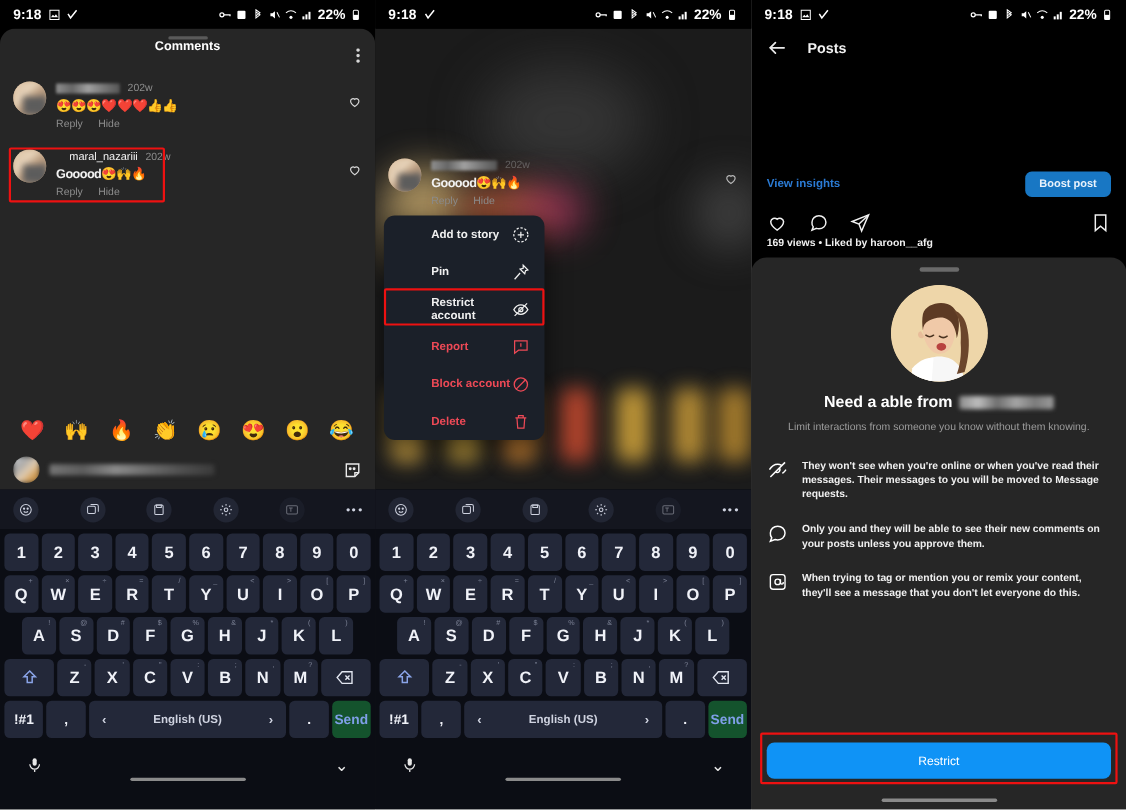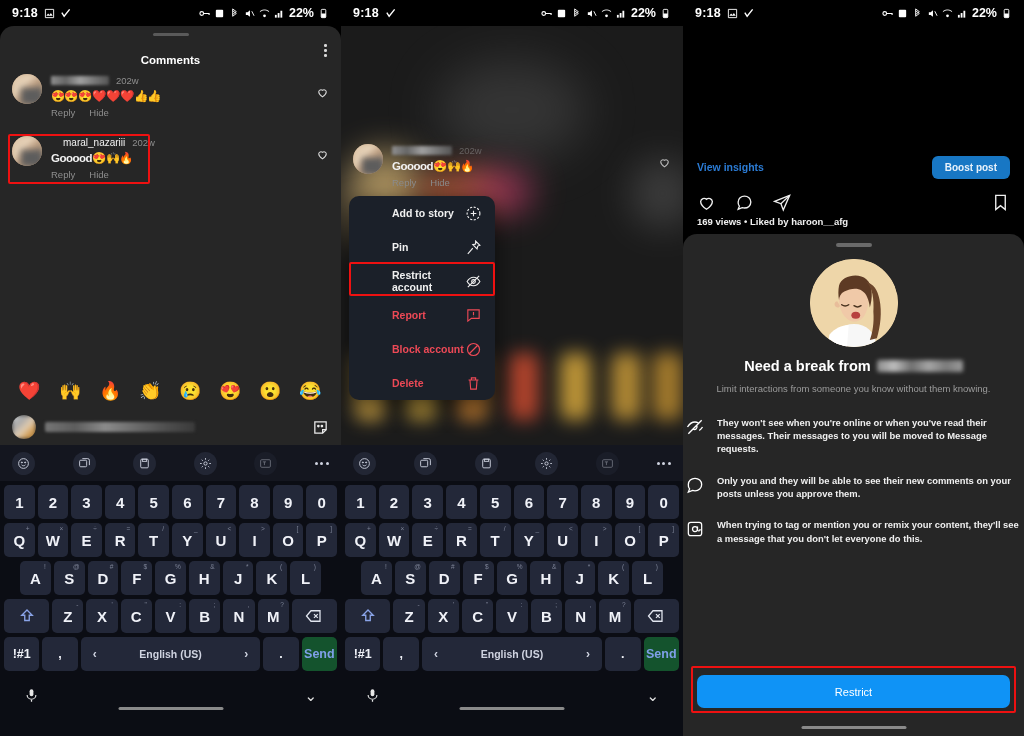--- a/index.html
+++ b/index.html
@@ -26,21 +26,21 @@
   .sb-ico { width: 11px; height: 11px; display: inline-block; color: #fff; }
   .sb-ico svg { display: block; width: 100%; height: 100%; fill: #fff; }
   .sb-batt { font-size: 12.5px; font-weight: bold; }
 
   
   .sheet {
     position: absolute; left: 0; right: 0; top: 26px; bottom: 0;
     background: #262626; border-radius: 14px 14px 0 0;
   }
   .grabber { width: 36px; height: 3px; background: #5a5a5a; border-radius: 2px; margin: 7px auto 0; }
-  .sheet-head { position: relative; height: 30px; display: flex; align-items: flex-end; justify-content: center; }
+  .sheet-head { position: relative; height: 30px; display: flex; align-items: flex-start; justify-content: center; }
   .sheet-title { color: #fff; font-size: 11.5px; font-weight: bold; }
   .kebab { position: absolute; right: 14px; top: 8px; display: flex; flex-direction: column; gap: 2.5px; align-items: center; }
   .kebab i { width: 2.6px; height: 2.6px; background: #d8d8d8; border-radius: 50%; display: block; }
 
   .comment { display: flex; padding: 8px 12px 4px 12px; position: relative; }
   .avatar { width: 30px; height: 30px; border-radius: 50%; flex: 0 0 30px; overflow: hidden; position: relative; background: #c9ab8b; }
   .avatar .blurA { position: absolute; inset: 0; background:
       linear-gradient(135deg,#d9bfa2 0%,#e6d2b8 35%,#bfa184 55%,#8c7a6b 80%,#6e6157 100%);
       filter: blur(2px); }
   .avatar .blurB { position: absolute; left: 30%; top: 48%; width: 70%; height: 52%; background: #5c5c5c; filter: blur(3px); }
@@ -141,21 +141,21 @@
 
   .bsheet {
     position: absolute; left: 0; right: 0; top: 234px; bottom: 0;
     background: #262626; border-radius: 14px 14px 0 0; overflow: hidden;
   }
   .bs-grab { width: 36px; height: 3.5px; background: #6a6a6a; border-radius: 2px; margin: 9px auto 0; }
   .illus { width: 88px; height: 88px; border-radius: 50%; margin: 12px auto 0; position: relative; overflow: hidden; background: #edd3a5; }
   .bs-title { text-align: center; color: #fff; font-size: 14.5px; font-weight: bold; margin-top: 11px; display: flex; align-items: center; justify-content: center; gap: 6px; }
   .bs-title .blur-name { width: 86px; height: 12px; border-radius: 2px; background: linear-gradient(90deg,#8d8d8d,#bdbdbd,#6f6f6f,#a5a5a5,#7b7b7b,#9a9a9a); filter: blur(2px); display: inline-block; }
   .bs-sub { text-align: center; color: #9c9c9c; font-size: 9.5px; margin-top: 9px; padding: 0 14px; }
-  .bs-list { margin-top: 22px; padding: 0 2px; display: flex; flex-direction: column; gap: 18px; }
+  .bs-list { margin-top: 22px; padding: 0 14px; display: flex; flex-direction: column; gap: 18px; }
   .bs-item { display: flex; gap: 12px; align-items: flex-start; }
   .bs-ico { flex: 0 0 20px; width: 20px; height: 20px; color: #fff; margin-top: 1px; }
   .bs-ico svg { width: 20px; height: 20px; display: block; }
   .bs-txt { color: #f0f0f0; font-size: 9.4px; font-weight: bold; line-height: 1.42; }
   .restrict-btn {
     position: absolute; left: 14px; right: 14px; bottom: 28px; height: 33px;
     background: #0f93f6; color: #fff; font-size: 11px; font-weight: normal;
     border-radius: 7px; display: flex; align-items: center; justify-content: center;
   }
   .p3-home { position: absolute; left: 50%; transform: translateX(-50%); bottom: 7px; width: 105px; height: 3.5px; background: #8a8a8a; border-radius: 2px; }
@@ -924,20 +924,28 @@
         <span class="sb-batt">22%</span>
         <span class="sb-ico">
             <svg viewBox="0 0 24 24">
               <rect x="7" y="3" width="10" height="18" rx="2" fill="none" stroke="#fff" stroke-width="2"></rect>
               <rect x="7" y="12" width="10" height="9"></rect>
             </svg>
           </span>
       </span>
     </div>
 
+    <div class="p3-head">
+      <span class="p3-back">
+          <svg viewBox="0 0 24 24" stroke-width="2" stroke-linecap="round">
+            <path d="M20 12H4M10 6l-6 6 6 6"></path>
+          </svg>
+        </span>
+      <span class="p3-title">Posts</span>
+    </div>
 
     <div class="p3-insights">
       <span class="link-blue">View insights</span>
       <span class="boost-btn">Boost post</span>
     </div>
 
     <div class="p3-actions">
       <span>
           <svg viewBox="0 0 24 24" fill="none" stroke="#f0f0f0" stroke-width="1.7">
             <path d="M12 20.5s-7.4-4.8-7.4-9.8A4.4 4.4 0 0 1 12 8a4.4 4.4 0 0 1 7.4 2.7c0 5-7.4 9.8-7.4 9.8z"></path>
@@ -975,21 +983,21 @@
           <path d="M64 26c7 6 9 20 8 34 1 13-1 24-4 32l8-2c4-13 6-30 3-44-2-11-7-18-15-20z" fill="#6b452b"></path>
           <path d="M36 52q4 3 8 0" stroke="#4a3320" stroke-width="1.6" fill="none" stroke-linecap="round"></path>
           <path d="M50 53q4 3 8 0" stroke="#4a3320" stroke-width="1.6" fill="none" stroke-linecap="round"></path>
           <ellipse cx="52" cy="64" rx="5" ry="4" fill="#b8413f"></ellipse>
           <path d="M31 48c-3 0-4 4-2 6 2 2 5 1 5-1z" fill="#e8bd9a"></path>
           <path d="M22 86c6-7 14-11 22-11l-2 25H20z" fill="#ffffff"></path>
         </svg>
       </div>
 
       <div class="bs-title">
-        <span>Need a break from</span>
+        <span>Need a able from</span>
         <span class="blur-name"></span>
       </div>
       <div class="bs-sub">Limit interactions from someone you know without them knowing.</div>
 
       <div class="bs-list">
         <div class="bs-item">
           <span class="bs-ico">
               <svg viewBox="0 0 24 24" fill="none" stroke="#fff" stroke-width="1.6">
                 <path d="M3 12s3.6-6 9-6c1.6 0 3 .5 4.3 1.2M21 12s-1.4 2.3-3.9 4.1"></path>
                 <path d="M4 20L20 4"></path>

